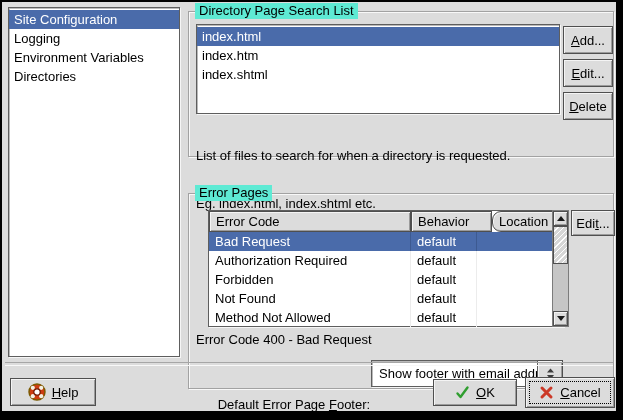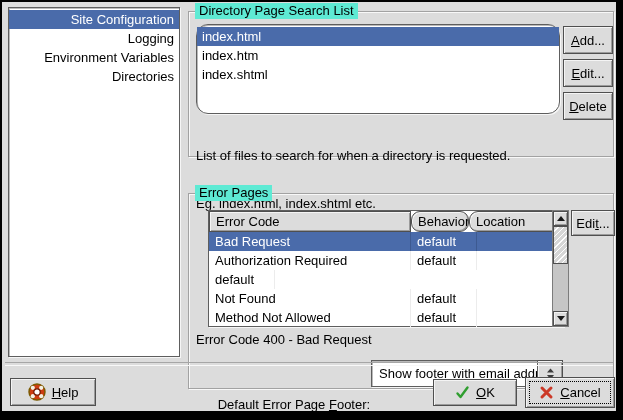--- a/index.html
+++ b/index.html
@@ -31,38 +31,38 @@
     border:1px solid #a2a2a2;
     box-shadow:inset 1px 1px 0 #f8f8f8, 1px 1px 0 #f8f8f8;
   }
   .frame-label{
     position:absolute;top:-9px;left:6px;background:#5eead4;
     padding:0 4px;line-height:16px;white-space:pre;
   }
   .list-row{height:19px;line-height:19px;padding:0 5px;white-space:pre;}
   .list-row.selected{background:#4a6baa;color:#fff;}
   
-  #sidebar{position:absolute;left:6px;top:5px;width:172px;height:350px;padding-top:2px;box-sizing:border-box;text-align:right;}
+  #sidebar{position:absolute;left:6px;top:5px;width:172px;height:350px;padding-top:2px;box-sizing:border-box;}
   
   #dir-frame{left:186px;top:9px;width:424px;height:144px;}
-  #file-list{position:absolute;left:7px;top:12px;width:364px;height:90px;box-sizing:border-box;padding-top:2px;border-radius:12px;}
+  #file-list{position:absolute;left:7px;top:12px;width:364px;height:90px;box-sizing:border-box;padding-top:2px;}
   #dir-caption{position:absolute;left:7px;top:104px;line-height:16px;white-space:pre;}
   .side-btn{left:374px;width:50px;height:28px;}
   
   #err-frame{left:186px;top:160px;width:424px;height:194px;margin-top:31px;}
   #err-table{position:absolute;left:19px;top:16px;width:356px;height:117px;box-sizing:border-box;background:#fff;border:1px solid #5e5e5e;box-shadow:1px 1px 0 #f6f6f6;}
   #err-header{display:flex;height:21px;}
   .hcell{
     position:relative;box-sizing:border-box;height:21px;line-height:19px;
     background:#dcdcdc;border:1px solid #4f4f4f;
     box-shadow:inset 1px 1px 0 #f4f4f4, inset -1px -1px 0 #9b9b9b;
     padding:0 6px;white-space:pre;overflow:hidden;
   }
   .hcell.c0{width:202px;}
-  .hcell.c1{width:58px;border-radius:9px;}
+  .hcell.c1{width:81px;}
   .hcell.c2{flex:1;border-radius:9px;}
   .trow{display:flex;height:19px;line-height:19px;}
   .tcell{box-sizing:border-box;padding:0 6px;white-space:pre;overflow:hidden;border-right:1px solid #ececec;}
   .tcell.c0{width:202px;}
   .tcell.c1{width:66px;}
   .tcell.c2{flex:1;border-right:none;}
   .trow.selected{background:#4a6baa;color:#fff;}
   .trow.selected .tcell{border-right-color:#3d5a91;}
   
   #vscroll{position:absolute;left:363px;top:16px;width:17px;height:117px;background:#c6c6c6;border:1px solid #7c7c7c;box-sizing:border-box;}
@@ -147,20 +147,21 @@
         <div class="tcell c0">Bad Request</div>
         <div class="tcell c1">default</div>
         <div class="tcell c2"></div>
       </div>
       <div class="trow">
         <div class="tcell c0">Authorization Required</div>
         <div class="tcell c1">default</div>
         <div class="tcell c2"></div>
       </div>
       <div class="trow">
+        <div class="tcell c0">Forbidden</div>
         <div class="tcell c1">default</div>
         <div class="tcell c2"></div>
       </div>
       <div class="trow">
         <div class="tcell c0">Not Found</div>
         <div class="tcell c1">default</div>
         <div class="tcell c2"></div>
       </div>
       <div class="trow">
         <div class="tcell c0">Method Not Allowed</div>

